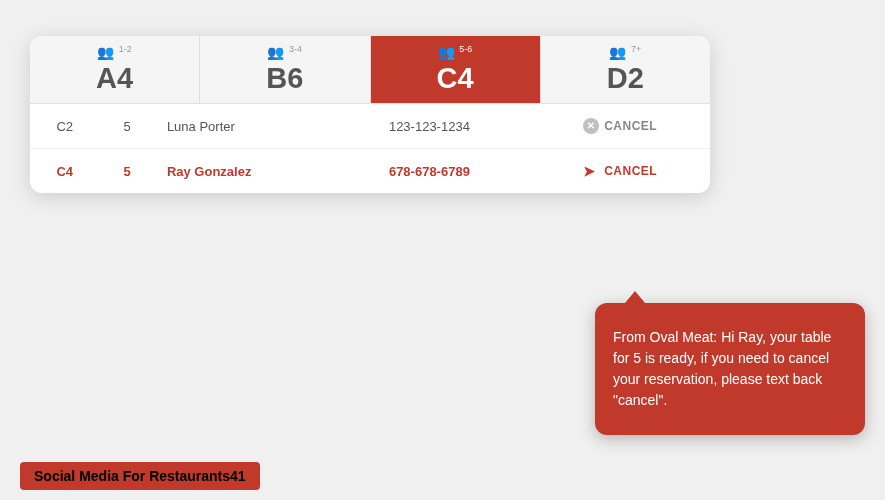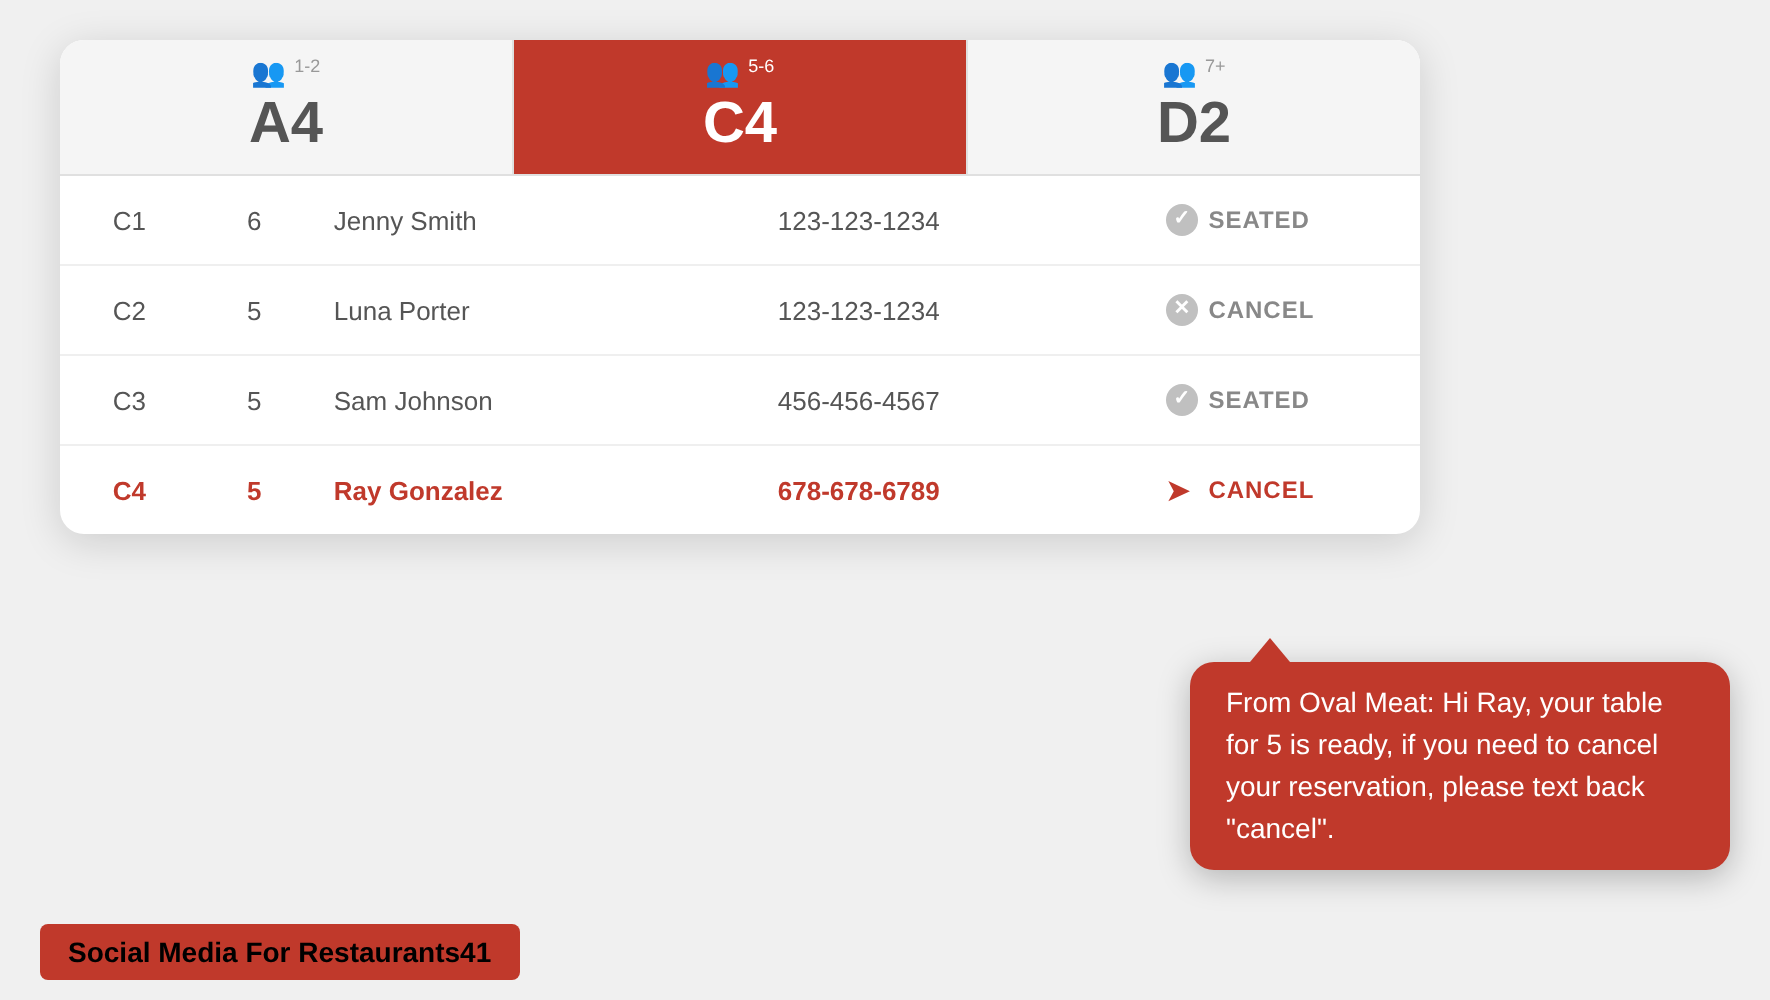--- a/index.html
+++ b/index.html
@@ -7,21 +7,21 @@
       width: 885px;
       height: 500px;
       background: #f0f0f0;
       font-family: 'Arial', sans-serif;
       overflow: hidden;
       position: relative;
     }
 
     .main-container {
       position: absolute;
-      top: 20px;
+      top: 36px;
       left: 30px;
       width: 680px;
       background: #ffffff;
       border-radius: 12px;
       box-shadow: 0 4px 20px rgba(0,0,0,0.15);
       overflow: hidden;
     }
 
     
     .tab-header {
@@ -148,21 +148,21 @@
 
     
     .tooltip-bubble {
       position: absolute;
       bottom: 65px;
       right: 20px;
       width: 270px;
       background: #c0392b;
       color: #ffffff;
       border-radius: 12px;
-      padding: 10px 18px;
+      padding: 24px 18px;
       font-size: 14px;
       line-height: 1.5;
       box-shadow: 0 4px 16px rgba(0,0,0,0.25);
     }
 
     .tooltip-bubble::before {
       content: '';
       position: absolute;
       top: -12px;
       left: 30px;
@@ -187,71 +187,51 @@
 </head>
 <body>
 
 <div class="main-container">
 
   <div class="tab-header">
     <div class="tab-item">
       <span class="tab-icon">👥 <sup style="font-size:9px;vertical-align:top;margin-top:2px">1-2</sup></span>
       <span class="tab-label">A4</span>
     </div>
+    <div class="tab-item">
+      <span class="tab-icon">👥 <sup style="font-size:9px;vertical-align:top;margin-top:2px">3-4</sup></span>
+      <span class="tab-label">B6</span>
+    </div>
     <div class="tab-item active">
       <span class="tab-icon">👥 <sup style="font-size:9px;vertical-align:top;margin-top:2px">5-6</sup></span>
       <span class="tab-label">C4</span>
     </div>
     <div class="tab-item">
       <span class="tab-icon">👥 <sup style="font-size:9px;vertical-align:top;margin-top:2px">7+</sup></span>
       <span class="tab-label">D2</span>
     </div>
   </div>
 
   <table class="reservations-table">
     <tbody>
 
-      <tr>
-        <td class="col-id">C1</td>
-        <td class="col-count">6</td>
-        <td class="col-name">Jenny Smith</td>
-        <td class="col-phone">123-123-1234</td>
-        <td class="col-status">
-          <span class="status-badge status-seated">
-            <span class="icon-circle-check">✓</span>
-            <span>SEATED</span>
-          </span>
-        </td>
-      </tr>
 
       <tr>
         <td class="col-id">C2</td>
         <td class="col-count">5</td>
         <td class="col-name">Luna Porter</td>
         <td class="col-phone">123-123-1234</td>
         <td class="col-status">
           <span class="status-badge status-cancel">
             <span class="icon-circle-x">✕</span>
             <span>CANCEL</span>
           </span>
         </td>
       </tr>
 
-      <tr>
-        <td class="col-id">C3</td>
-        <td class="col-count">5</td>
-        <td class="col-name">Sam Johnson</td>
-        <td class="col-phone">456-456-4567</td>
-        <td class="col-status">
-          <span class="status-badge status-seated">
-            <span class="icon-circle-check">✓</span>
-            <span>SEATED</span>
-          </span>
-        </td>
-      </tr>
 
       <tr class="row-highlight">
         <td class="col-id">C4</td>
         <td class="col-count">5</td>
         <td class="col-name">Ray Gonzalez</td>
         <td class="col-phone">678-678-6789</td>
         <td class="col-status">
           <span class="status-badge status-notify">
             <span class="icon-send">➤</span>
             <span>CANCEL</span>

